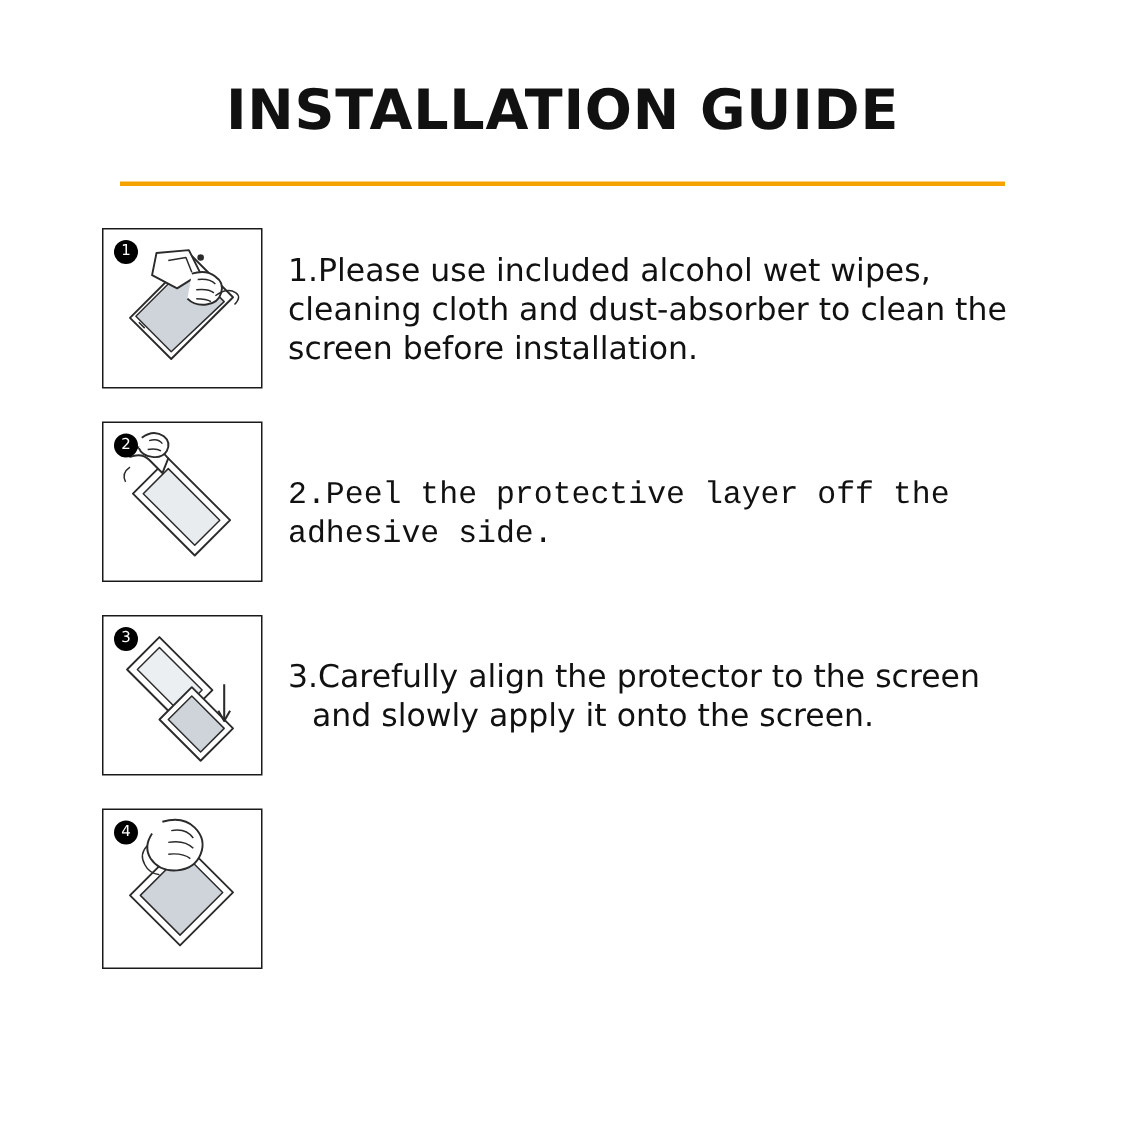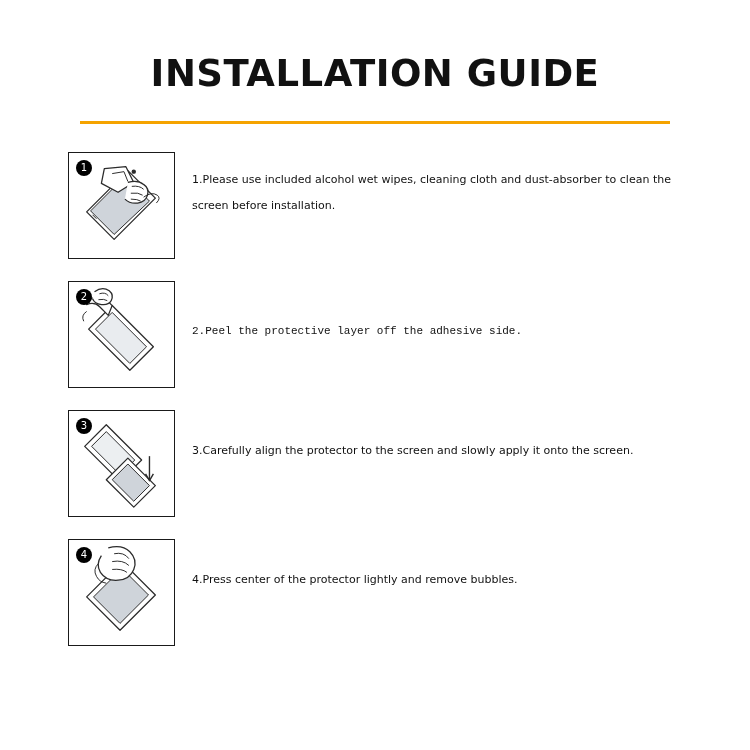--- a/index.html
+++ b/index.html
@@ -73,21 +73,21 @@
     text-align: center;
     font-family: "DejaVu Sans", sans-serif;
     z-index: 5;
   }
   .art {
     position: absolute;
     inset: 0;
   }
   .step-text {
     margin-left: 17px;
-    font-size: 11px;
+    font-size: 21px;
     line-height: 26px;
     color: #111111;
     padding-top: 15px;
     flex: 1 1 auto;
     font-family: "DejaVu Sans", sans-serif;
   }
   .step-text .num {
     margin-right: 0px;
   }
   .step-1 .step-text { padding-top: 15px; }
@@ -194,19 +194,16 @@
             <path d="M54 29 L81 56 L52 85 L25 58 Z" fill="#cfd4da" stroke-width="1"></path>
 
             <path d="M40 8 q14 -4 22 4 q8 8 4 18 q-4 10 -16 11 q-12 1 -18 -8 q-5 -8 1 -17" fill="#ffffff"></path>
             <path d="M46 14 q10 -2 15 5" stroke-width="1"></path>
             <path d="M44 22 q11 -2 17 4" stroke-width="1"></path>
             <path d="M44 30 q10 -1 15 3" stroke-width="1"></path>
             <path d="M30 24 q-6 6 -2 13 q3 6 10 7" stroke-width="1"></path>
           </g>
         </svg>
       </div>
-      <div class="step-text">
-        <span class="hang"><span class="num">4.</span><span>Press center of the protector lightly and remove bubbles.</span></span>
-      </div>
     </div>
 
   </div>
 </div>
 
 </body></html>

